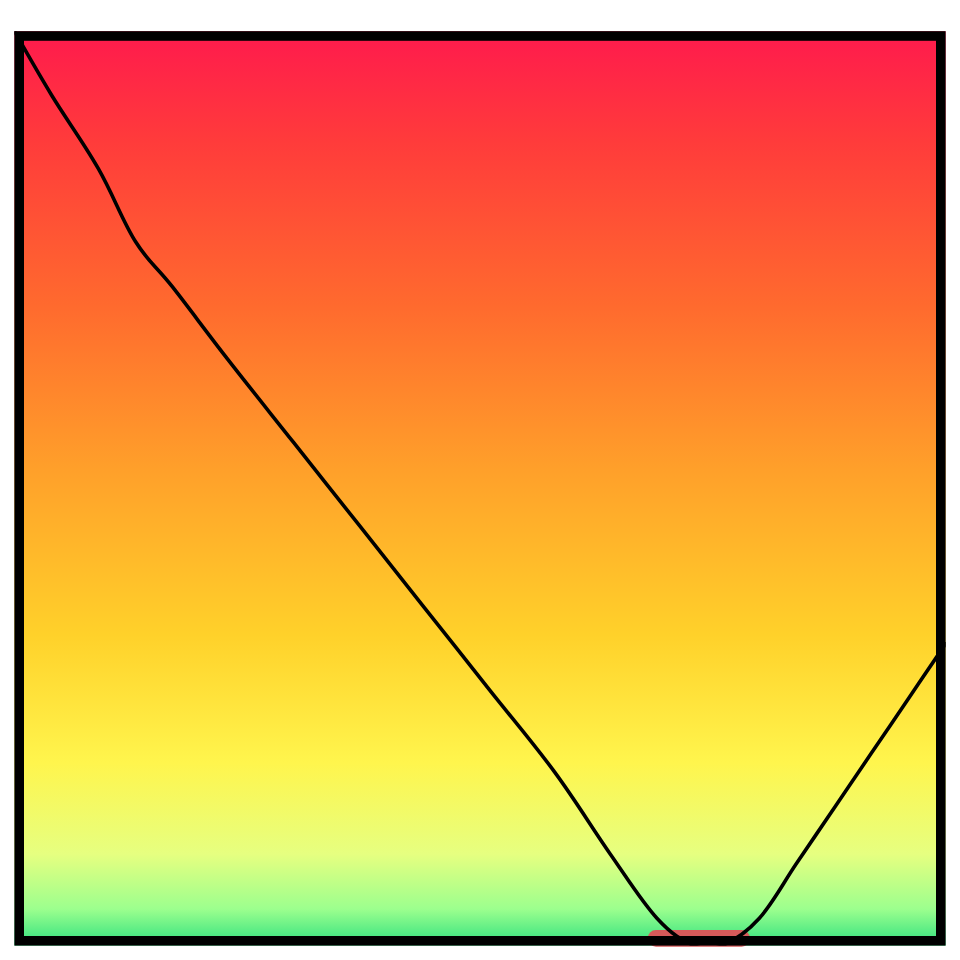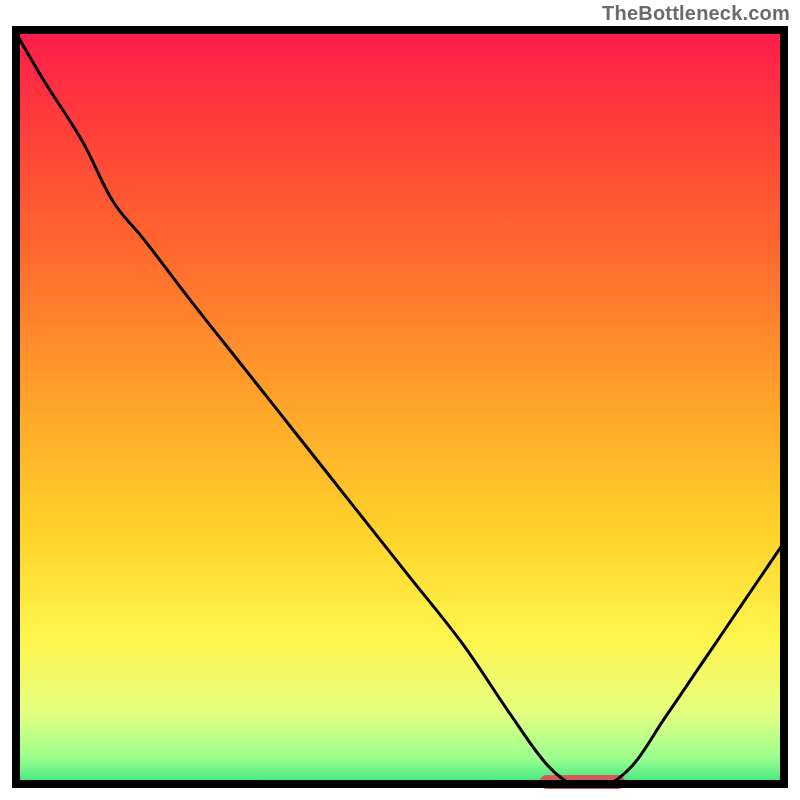--- a/index.html
+++ b/index.html
@@ -53,14 +53,13 @@
           <rect id="clip-rect" x="12" y="26" width="776" height="762"></rect>
         </clipPath>
     </defs>
     <rect id="bg-rect" fill="url(#bg-grad)" x="12" y="26" width="776" height="762"></rect>
     <g id="marker-g">
         <rect x="539.6800000000001" y="775" width="85.36000000000001" height="14" rx="7" ry="7" fill="#d65a5a"></rect>
       </g>
     <path id="curve" fill="none" stroke="#000000" stroke-width="3" stroke-linejoin="round" stroke-linecap="round" clip-path="url(#plot-clip)" d="M 12.00 26.00 C 17.59 35.60, 30.47 58.77, 43.04 79.34 C 55.61 99.91, 69.27 118.35, 81.84 140.30 C 94.41 162.25, 101.71 183.43, 112.88 201.26 C 124.05 219.09, 129.95 221.53, 143.92 239.36 C 157.89 257.19, 172.32 277.00, 190.48 300.32 C 208.64 323.64, 225.24 344.21, 244.80 368.90 C 264.36 393.59, 279.56 412.79, 299.12 437.48 C 318.68 462.17, 333.88 481.37, 353.44 506.06 C 373.00 530.75, 388.20 549.95, 407.76 574.64 C 427.32 599.33, 443.92 618.53, 462.08 643.22 C 480.24 667.91, 493.28 689.85, 508.64 711.80 C 524.00 733.75, 534.87 751.42, 547.44 765.14 C 560.01 778.86, 568.70 783.89, 578.48 788.00 C 588.26 792.11, 591.98 792.11, 601.76 788.00 C 611.54 783.89, 621.63 777.48, 632.80 765.14 C 643.97 752.80, 652.67 735.88, 663.84 719.42 C 675.01 702.96, 683.71 690.16, 694.88 673.70 C 706.05 657.24, 714.75 644.44, 725.92 627.98 C 737.09 611.52, 745.79 598.72, 756.96 582.26 C 768.13 565.80, 782.41 544.77, 788.00 536.54"></path>
     <rect id="frame" fill="none" x="16" y="30" width="768" height="754" stroke="#000000" stroke-width="8"></rect>
   </svg>
-  <div id="watermark">TheBottleneck.com</div>
 </div>
 
 </body></html>

